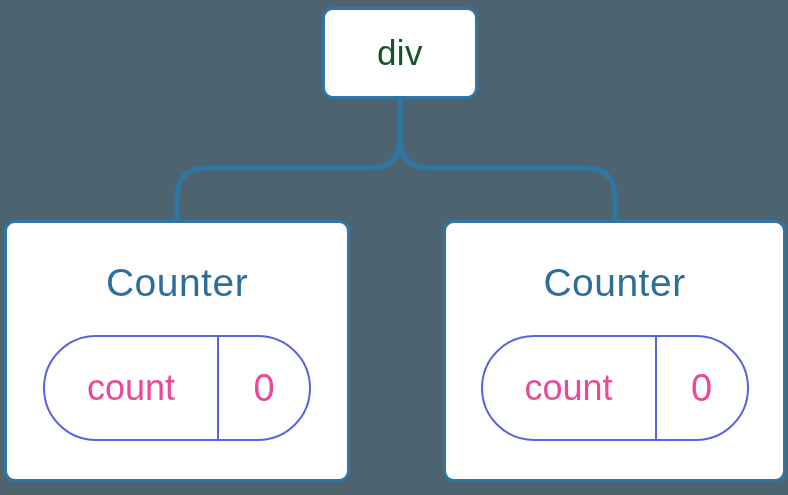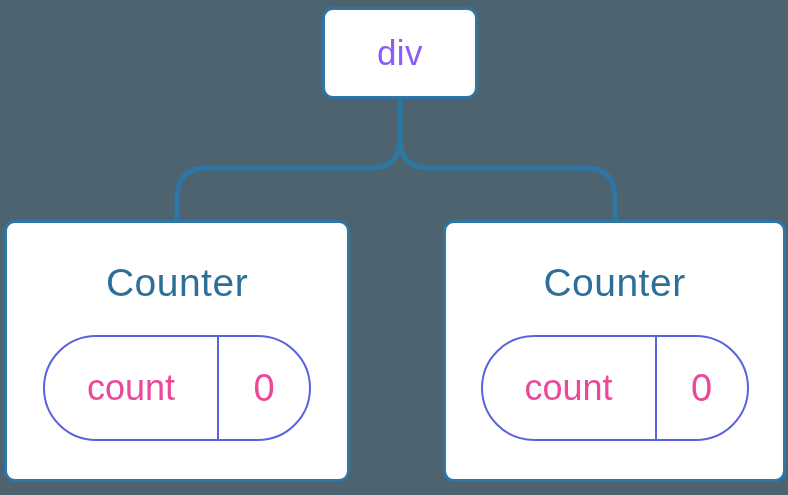--- a/index.html
+++ b/index.html
@@ -38,21 +38,21 @@
   .root-node {
     left: 322px;
     top: 7px;
     width: 156px;
     height: 92px;
     display: flex;
     align-items: center;
     justify-content: center;
   }
   .root-label {
-    color: #8b5cf6;
+    color: #14532d;
     font-size: 35px;
     font-weight: 500;
     letter-spacing: 0.5px;
   }
   .counter-card {
     width: 346px;
     height: 262px;
     top: 220px;
     display: flex;
     flex-direction: column;

